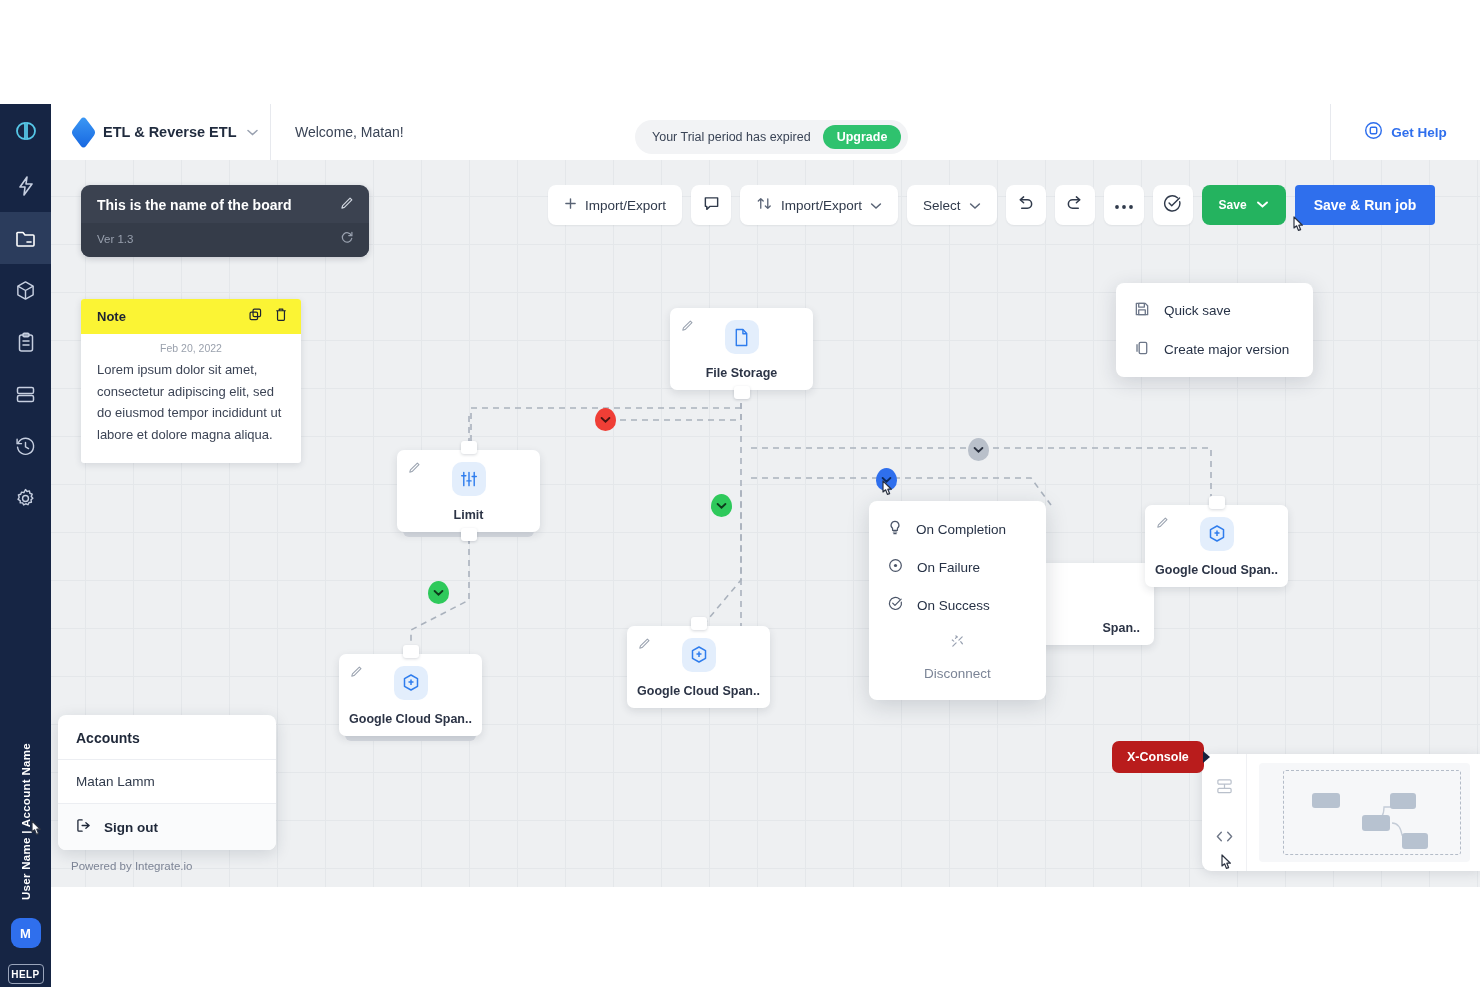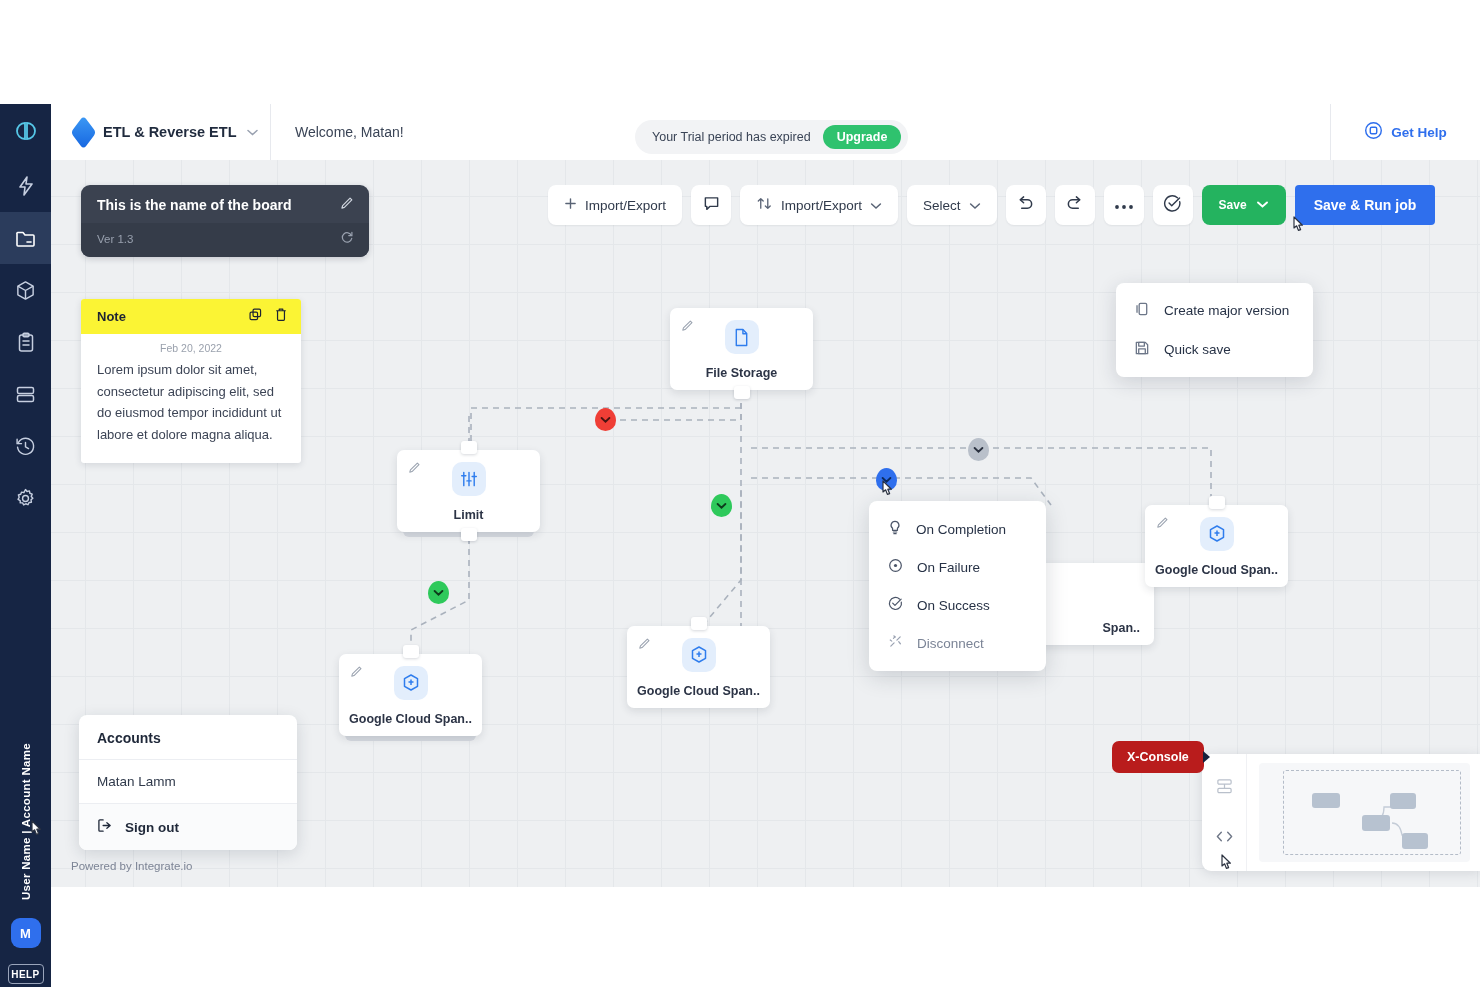--- a/index.html
+++ b/index.html
@@ -206,25 +206,25 @@
   
   .conn-menu {
     position:absolute; left: 818px; top: 341px; width: 177px;
     background:#fff; border-radius: 8px; padding: 9px 0;
     box-shadow: 0 6px 22px rgba(30,40,60,.17); z-index: 20;
   }
   .conn-menu-item {
     display:flex; align-items:center; gap: 14px;
     padding: 10px 19px; font-size: 13.5px; color:#273246; cursor:pointer;
   }
-  .conn-menu-item.muted { color:#7b8496; }
+  .conn-menu-item.muted { color:#7b8496;flex-direction:column; }
 
   
   .accounts {
-    position:absolute; left: 28px; top: 555px; width: 218px;
+    position:absolute; left: 7px; top: 555px; width: 218px;
     background:#fff; border-radius: 8px; overflow:hidden;
     box-shadow: 0 4px 16px rgba(30,40,60,.15); z-index: 25;
   }
   .acc-title {
     padding: 15px 18px 13px; font-size: 14px; font-weight:700; color:#1f2839;
     border-bottom: 1px solid #eceef2;
   }
   .acc-row {
     padding: 14px 18px; font-size: 13.5px; color:#303a4b; cursor:pointer;
     border-bottom: 1px solid #eceef2;
@@ -513,35 +513,35 @@
         </span>
       </button>
 
       <button class="tb-run">Save &amp; Run job</button>
     </div>
 
     <div class="save-menu">
       <div class="save-menu-item">
         <span>
           <svg width="16" height="16" viewBox="0 0 17 17" fill="none" stroke="#6d7789" stroke-width="1.4" stroke-linejoin="round">
-            <rect x="5.5" y="2.5" width="8" height="12" rx="1.4"></rect>
-            <path d="M3.2 4.6 V12.4"></path>
-          </svg>
-        </span>
-        <span>Create major version</span>
-      </div>
-      <div class="save-menu-item">
-        <span>
-          <svg width="16" height="16" viewBox="0 0 17 17" fill="none" stroke="#6d7789" stroke-width="1.4" stroke-linejoin="round">
             <path d="M2.5 2.5 H12 L14.5 5 V14.5 H2.5 Z"></path>
             <rect x="5" y="2.5" width="6" height="4"></rect>
             <rect x="5" y="9.5" width="7" height="5"></rect>
           </svg>
         </span>
         <span>Quick save</span>
+      </div>
+      <div class="save-menu-item">
+        <span>
+          <svg width="16" height="16" viewBox="0 0 17 17" fill="none" stroke="#6d7789" stroke-width="1.4" stroke-linejoin="round">
+            <rect x="5.5" y="2.5" width="8" height="12" rx="1.4"></rect>
+            <path d="M3.2 4.6 V12.4"></path>
+          </svg>
+        </span>
+        <span>Create major version</span>
       </div>
     </div>
 
     <div class="note">
       <div class="note-head">
         <span class="note-title">Note</span>
         <span class="note-head-icons">
           <span>
             <svg width="15" height="15" viewBox="0 0 16 16" fill="none" stroke="#1e2433" stroke-width="1.3" stroke-linejoin="round">
               <rect x="5.4" y="2.2" width="8" height="8" rx="1.4"></rect>

